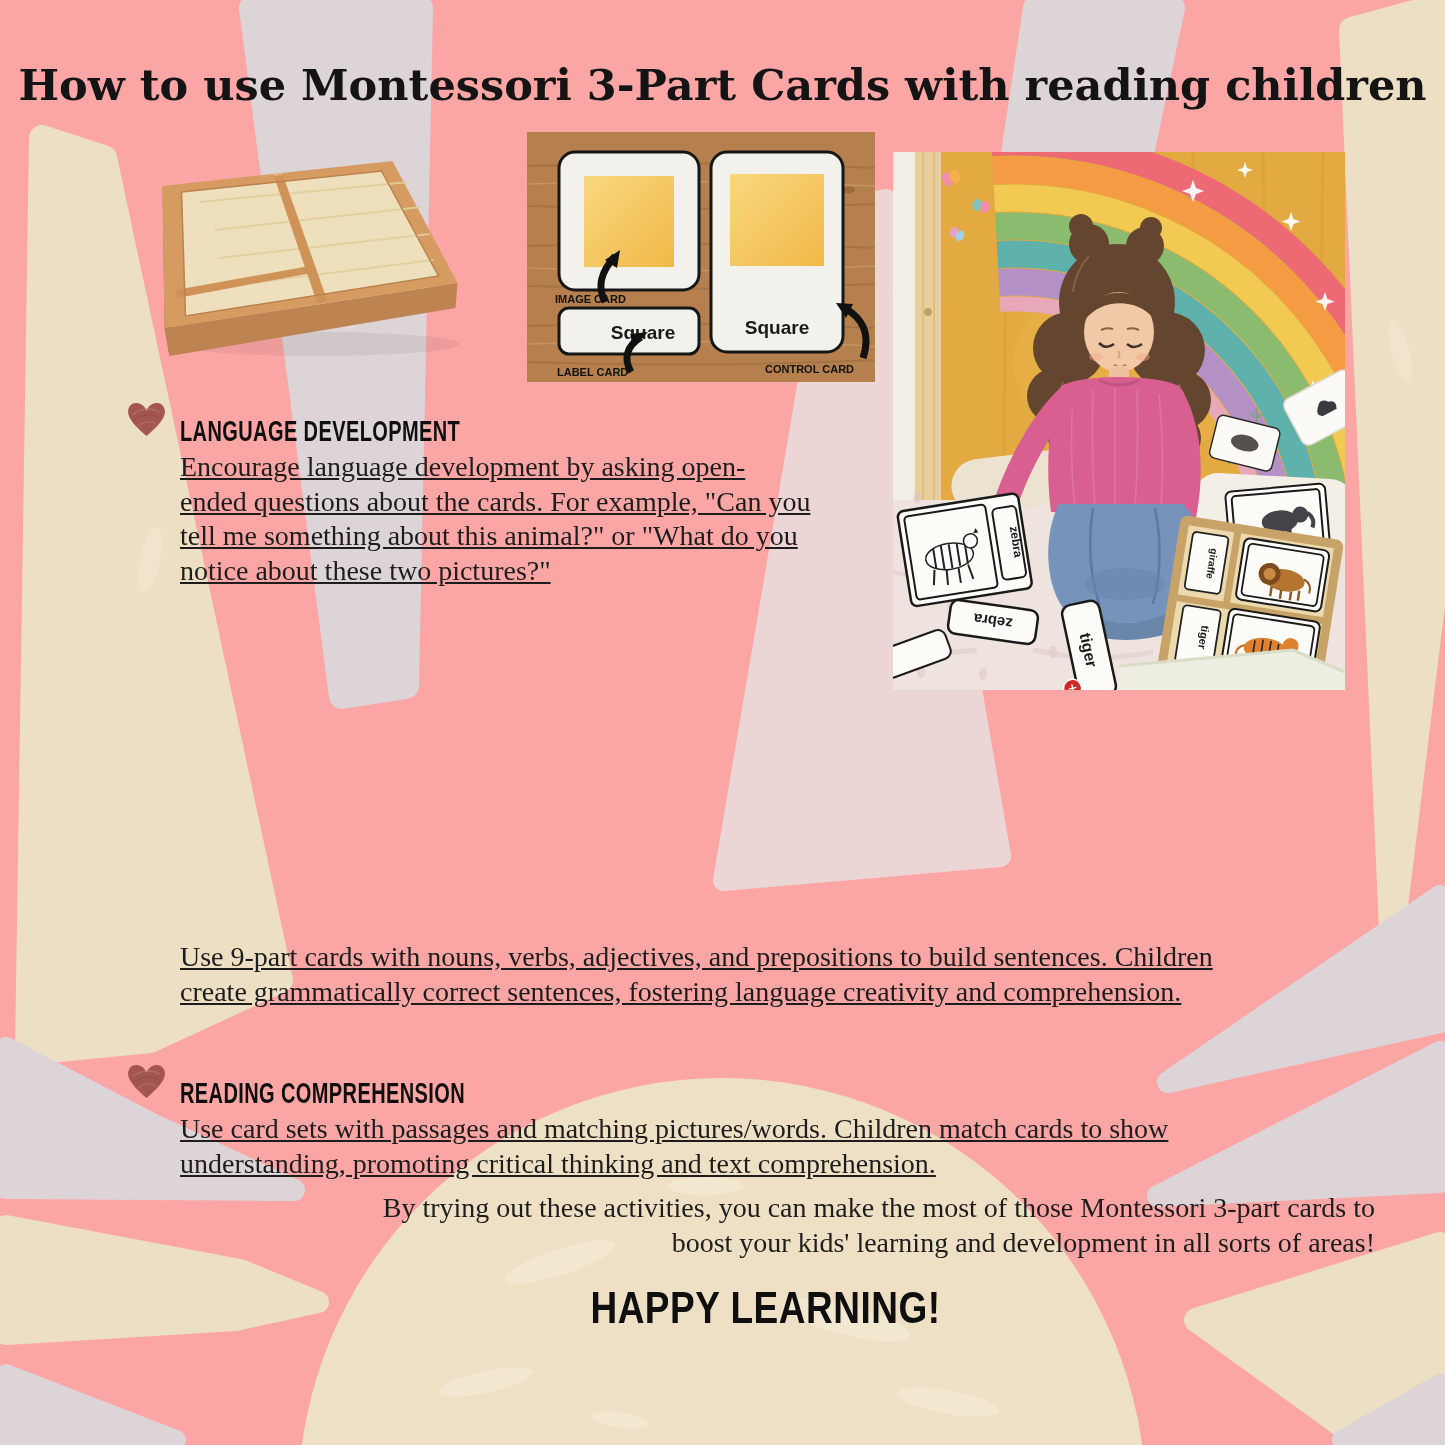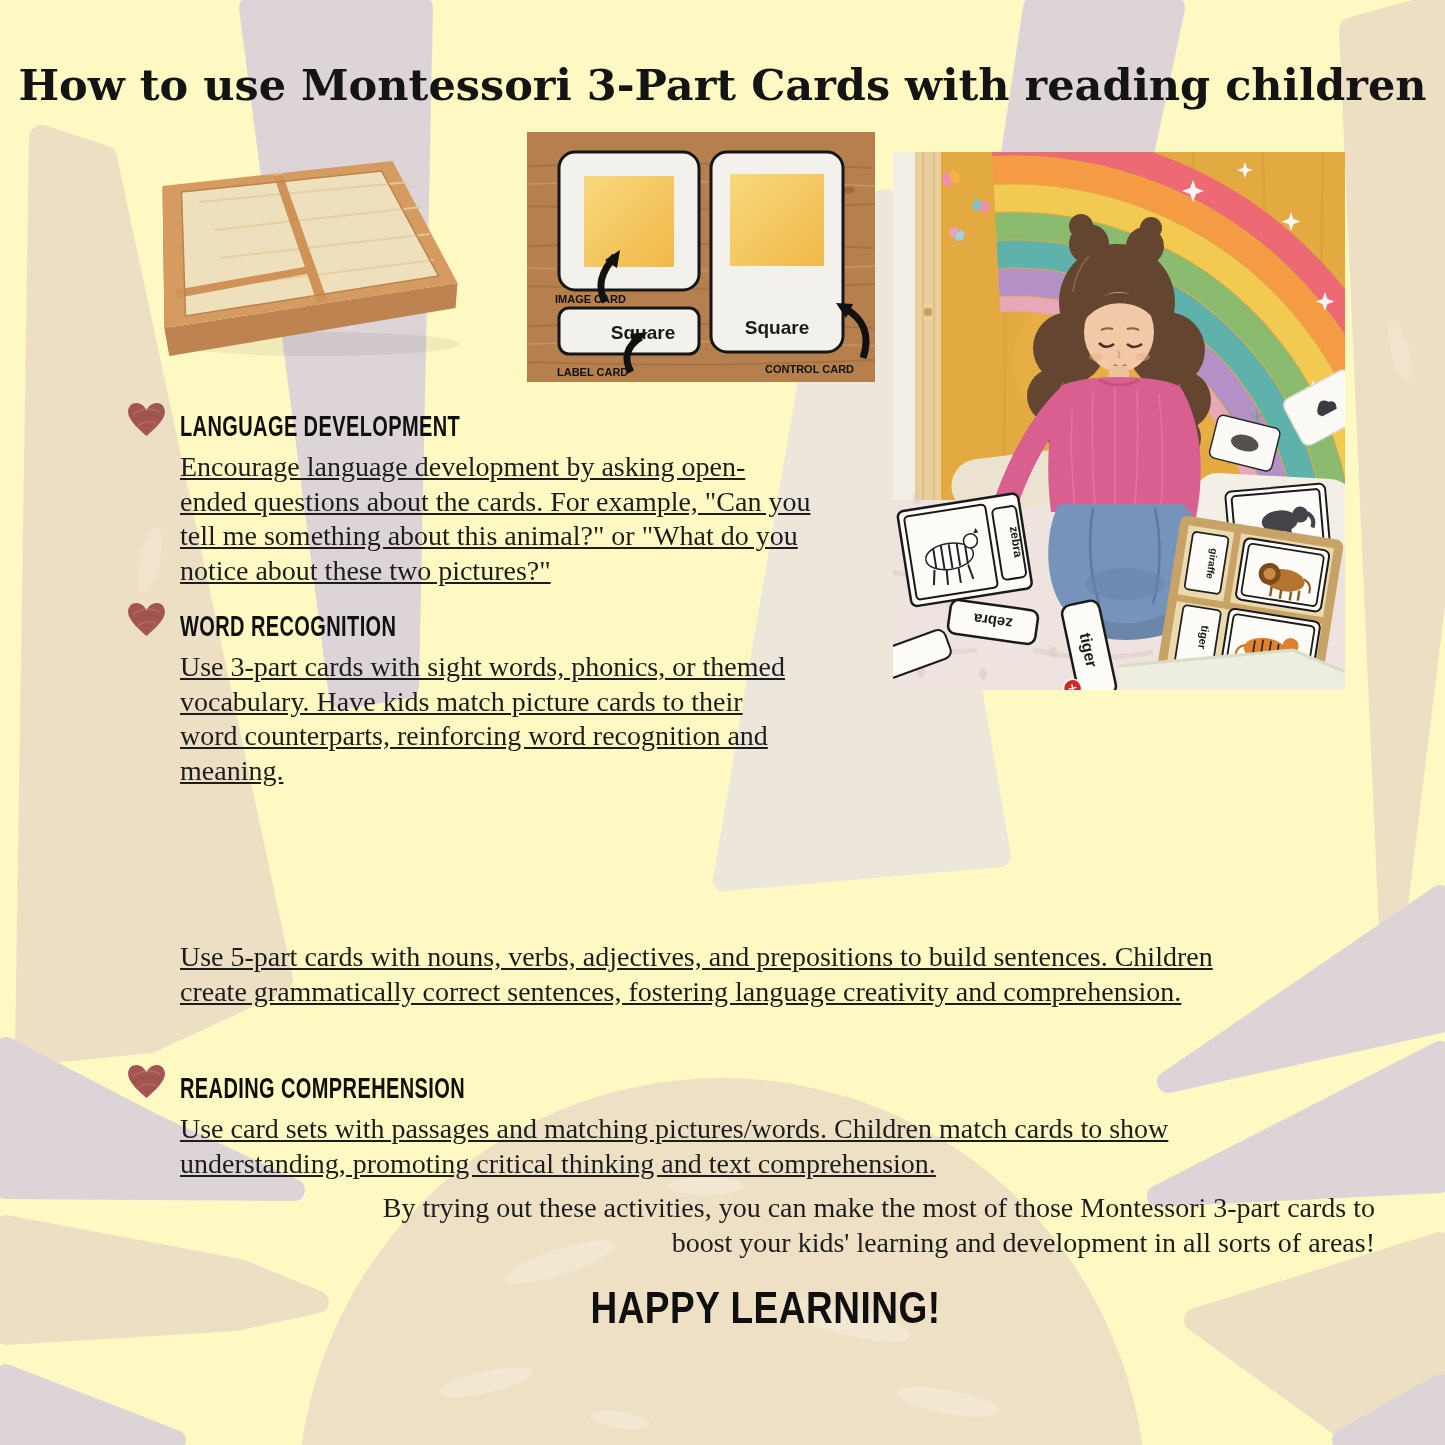--- a/index.html
+++ b/index.html
@@ -1,27 +1,27 @@
 <!DOCTYPE html>
 <html><head>
 <meta charset="utf-8">
 <style>
   html,body{margin:0;padding:0;background:#e8e6e2;}
-  .canvas{position:relative;width:1445px;height:1445px;overflow:hidden;background:#fef9c3;
+  .canvas{position:relative;width:1445px;height:1445px;overflow:hidden;background:#fca5a5;
           font-family:"Liberation Serif",serif;color:#1d1d1d;}
   .bg{position:absolute;inset:0;width:100%;height:100%;}
   .title{position:absolute;top:60px;left:0;right:0;text-align:center;margin:0;
          font:700 43px "DejaVu Serif",serif;color:#141414;letter-spacing:0px;}
   .figure{position:absolute;}
   #fig-tray{left:158px;top:160px;width:308px;height:200px;}
   #fig-diagram{left:527px;top:132px;width:348px;height:250px;}
   #fig-photo{left:893px;top:152px;width:452px;height:538px;}
   .figure svg{width:100%;height:100%;display:block;}
   .sec{position:absolute;left:126px;}
-  .sec-head{display:flex;align-items:center;gap:13px;}
+  .sec-head{display:flex;align-items:flex-end;gap:13px;}
   .heart{width:41px;height:37px;flex:none;margin-top:-3px;}
   .sec-title{margin:0;font:800 20px "Liberation Sans",sans-serif;color:#0f0f0f;
              transform:scaleY(1.45);transform-origin:left top;letter-spacing:.4px;white-space:nowrap;}
   .sec-body{margin:12px 0 0 54px;font:400 28px/34.5px "Liberation Serif",serif;
             color:#1d1d1d;white-space:pre-line;text-decoration:underline;}
   .closing{position:absolute;left:180px;top:1190px;width:1195px;margin:0;
            font:400 28px/35px "Liberation Serif",serif;white-space:pre-line;text-align:right;}
   .happy{position:absolute;left:86px;right:0;top:1284px;text-align:center;margin:0;
          font:800 37px "Liberation Sans",sans-serif;color:#0f0f0f;letter-spacing:.5px;
          transform:scaleY(1.18);transform-origin:center top;}
@@ -367,36 +367,24 @@
           <use href="#heart-g"></use>
         </svg>
       <h2 class="sec-title">LANGUAGE DEVELOPMENT</h2>
     </div>
     <p class="sec-body">Encourage language development by asking open-
 ended questions about the cards. For example, "Can you
 tell me something about this animal?" or "What do you
 notice about these two pictures?"</p>
   </section>
 
-  <section class="sec" style="top:604px">
-    <div class="sec-head">
-      <svg class="heart" viewBox="0 0 40 36">
-          <use href="#heart-g"></use>
-        </svg>
-      <h2 class="sec-title">WORD RECOGNITION</h2>
-    </div>
-    <p class="sec-body">Use 3-part cards with sight words, phonics, or themed
-vocabulary. Have kids match picture cards to their
-word counterparts, reinforcing word recognition and
-meaning.</p>
-  </section>
 
 
   <section class="sec" style="top:928px">
-    <p class="sec-body">Use 5-part cards with nouns, verbs, adjectives, and prepositions to build sentences. Children
+    <p class="sec-body">Use 9-part cards with nouns, verbs, adjectives, and prepositions to build sentences. Children
 create grammatically correct sentences, fostering language creativity and comprehension.</p>
   </section>
 
   <section class="sec" style="top:1066px">
     <div class="sec-head">
       <svg class="heart" viewBox="0 0 40 36">
           <use href="#heart-g"></use>
         </svg>
       <h2 class="sec-title">READING COMPREHENSION</h2>
     </div>

